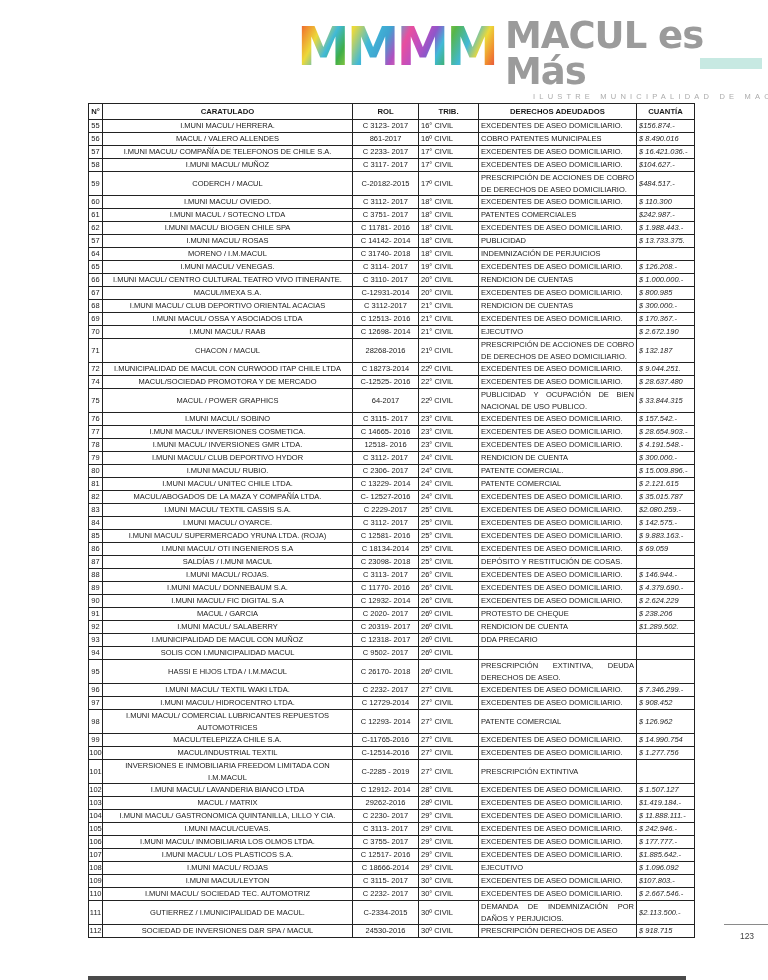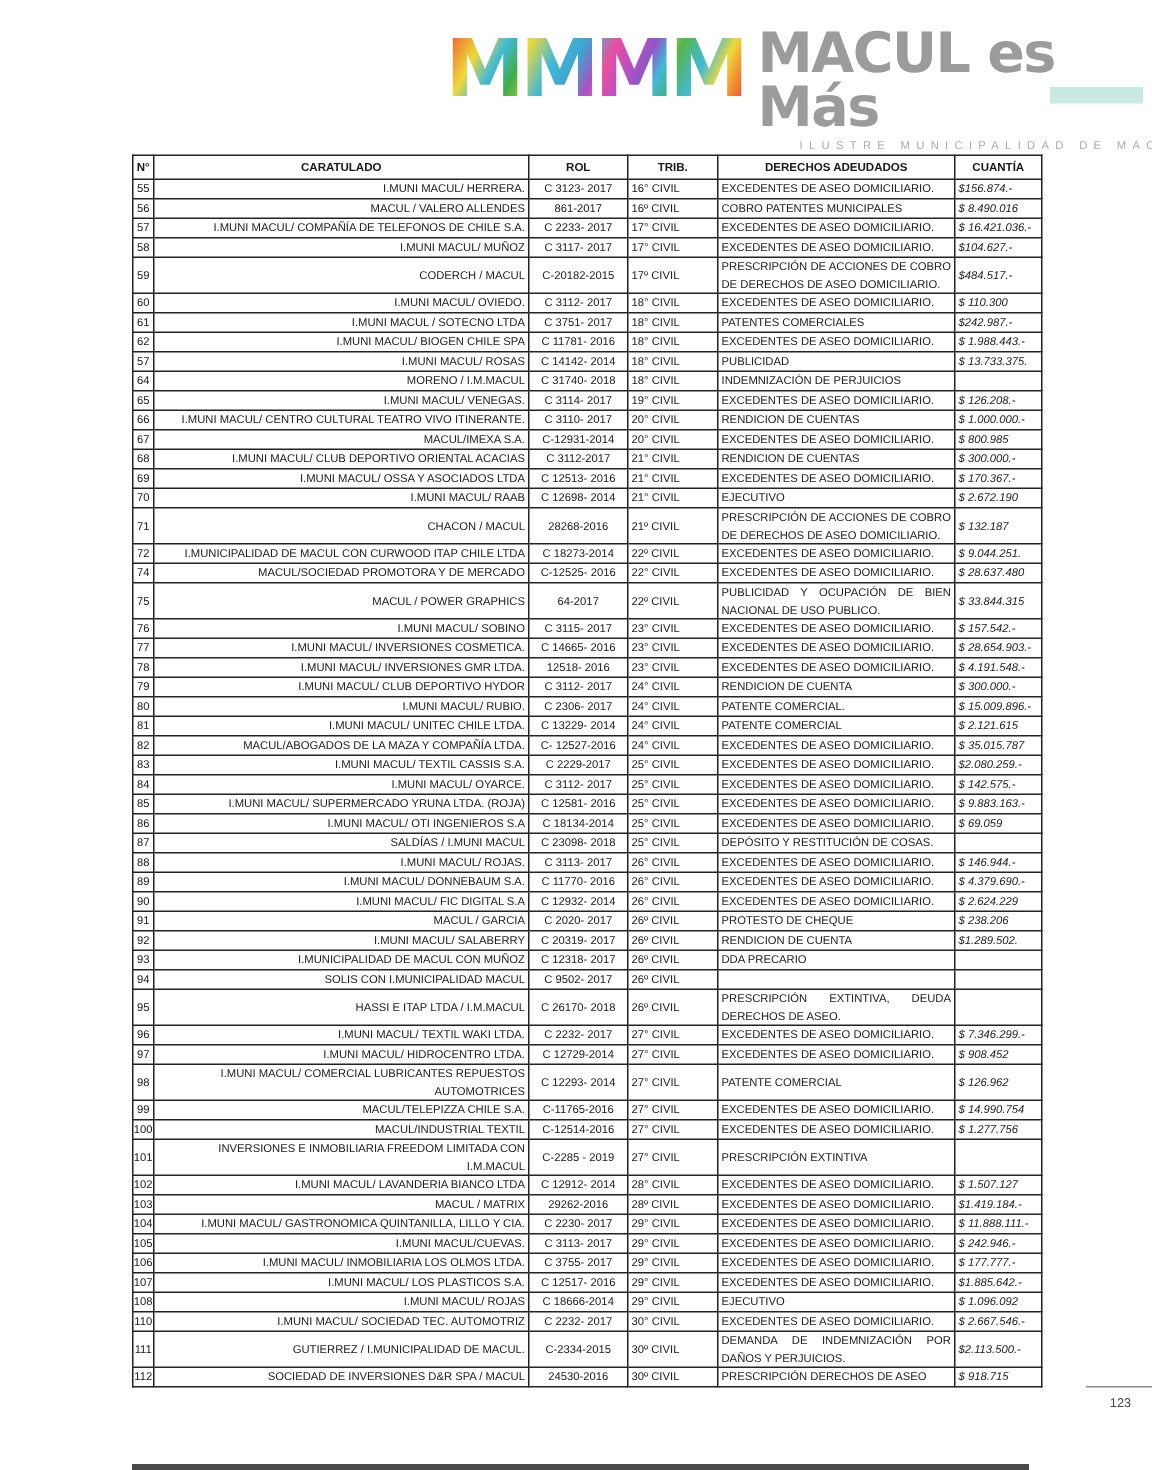--- a/index.html
+++ b/index.html
@@ -34,21 +34,21 @@
     border-collapse:collapse;table-layout:fixed;
     font-size:7.5px;
   }
   .cases-table th,.cases-table td{
     border:1px solid #222;padding:0 2px;line-height:11.5px;vertical-align:middle;
     overflow:hidden;
   }
   .cases-table th{font-weight:bold;text-align:center;height:15px;font-size:7.7px;}
   .cases-table td{height:12px;}
   td.c0{text-align:center;padding:0;}
-  td.c1{text-align:right;}
+  td.c1{text-align:center;}
   td.c2{text-align:center;}
   td.c3{text-align:left;}
   td.c4{text-align:justify;}
   td.c5{text-align:left;font-style:italic;}
   
   .page-number-block{position:absolute;top:924px;left:724px;width:46px;border-top:1.5px solid #8a8a8a;text-align:center;}
   .page-number{font-size:8.5px;color:#444;padding-top:2px;display:inline-block;}
   .bottom-bar{position:absolute;left:88px;bottom:0;width:598px;height:4px;background:#4a4a4a;}
 </style>
 </head>
@@ -395,21 +395,21 @@
       <tr>
         <td class="c0">94</td>
         <td class="c1">SOLIS CON I.MUNICIPALIDAD MACUL</td>
         <td class="c2">C 9502- 2017</td>
         <td class="c3">26º CIVIL</td>
         <td class="c4"></td>
         <td class="c5"></td>
       </tr>
       <tr>
         <td class="c0">95</td>
-        <td class="c1">HASSI E ITAP LTDA / I.M.MACUL</td>
+        <td class="c1">HASSI E HIJOS LTDA / I.M.MACUL</td>
         <td class="c2">C 26170- 2018</td>
         <td class="c3">26º CIVIL</td>
         <td class="c4">PRESCRIPCIÓN EXTINTIVA, DEUDA DERECHOS DE ASEO.</td>
         <td class="c5"></td>
       </tr>
       <tr>
         <td class="c0">96</td>
         <td class="c1">I.MUNI MACUL/ TEXTIL WAKI LTDA.</td>
         <td class="c2">C 2232- 2017</td>
         <td class="c3">27° CIVIL</td>
@@ -504,20 +504,28 @@
         <td class="c4">EXCEDENTES DE ASEO DOMICILIARIO.</td>
         <td class="c5">$1.885.642.-</td>
       </tr>
       <tr>
         <td class="c0">108</td>
         <td class="c1">I.MUNI MACUL/ ROJAS</td>
         <td class="c2">C 18666-2014</td>
         <td class="c3">29° CIVIL</td>
         <td class="c4">EJECUTIVO</td>
         <td class="c5">$ 1.096.092</td>
+      </tr>
+      <tr>
+        <td class="c0">109</td>
+        <td class="c1">I.MUNI MACUL/LEYTON</td>
+        <td class="c2">C 3115- 2017</td>
+        <td class="c3">30° CIVIL</td>
+        <td class="c4">EXCEDENTES DE ASEO DOMICILIARIO.</td>
+        <td class="c5">$107.803.-</td>
       </tr>
       <tr>
         <td class="c0">110</td>
         <td class="c1">I.MUNI MACUL/ SOCIEDAD TEC. AUTOMOTRIZ</td>
         <td class="c2">C 2232- 2017</td>
         <td class="c3">30° CIVIL</td>
         <td class="c4">EXCEDENTES DE ASEO DOMICILIARIO.</td>
         <td class="c5">$ 2.667.546.-</td>
       </tr>
       <tr>

